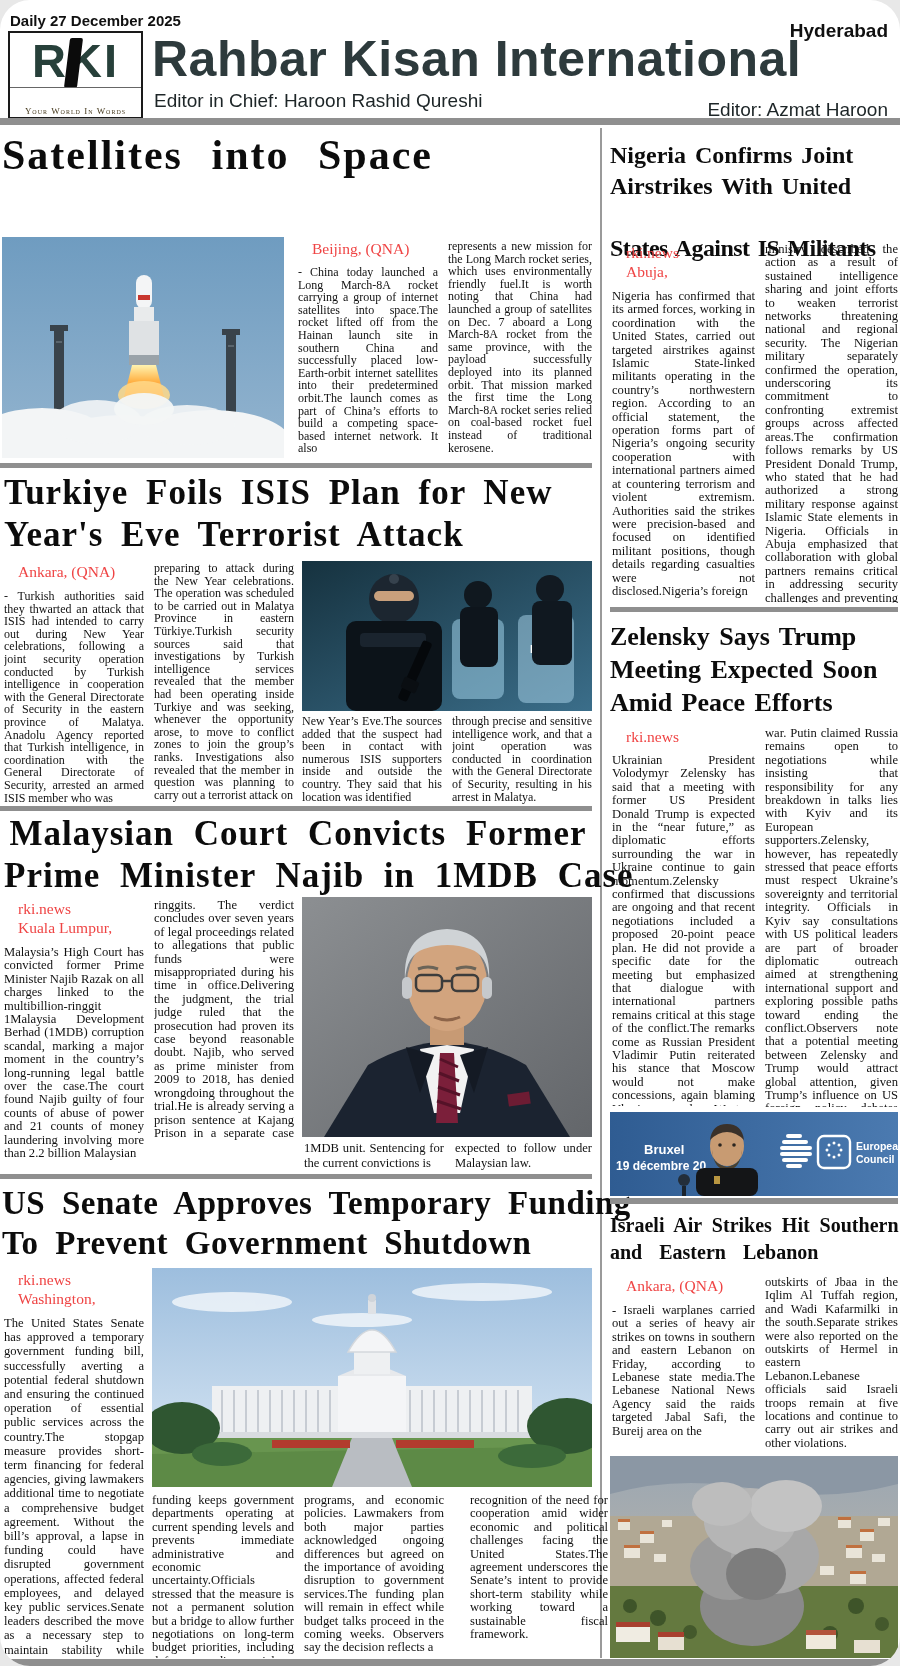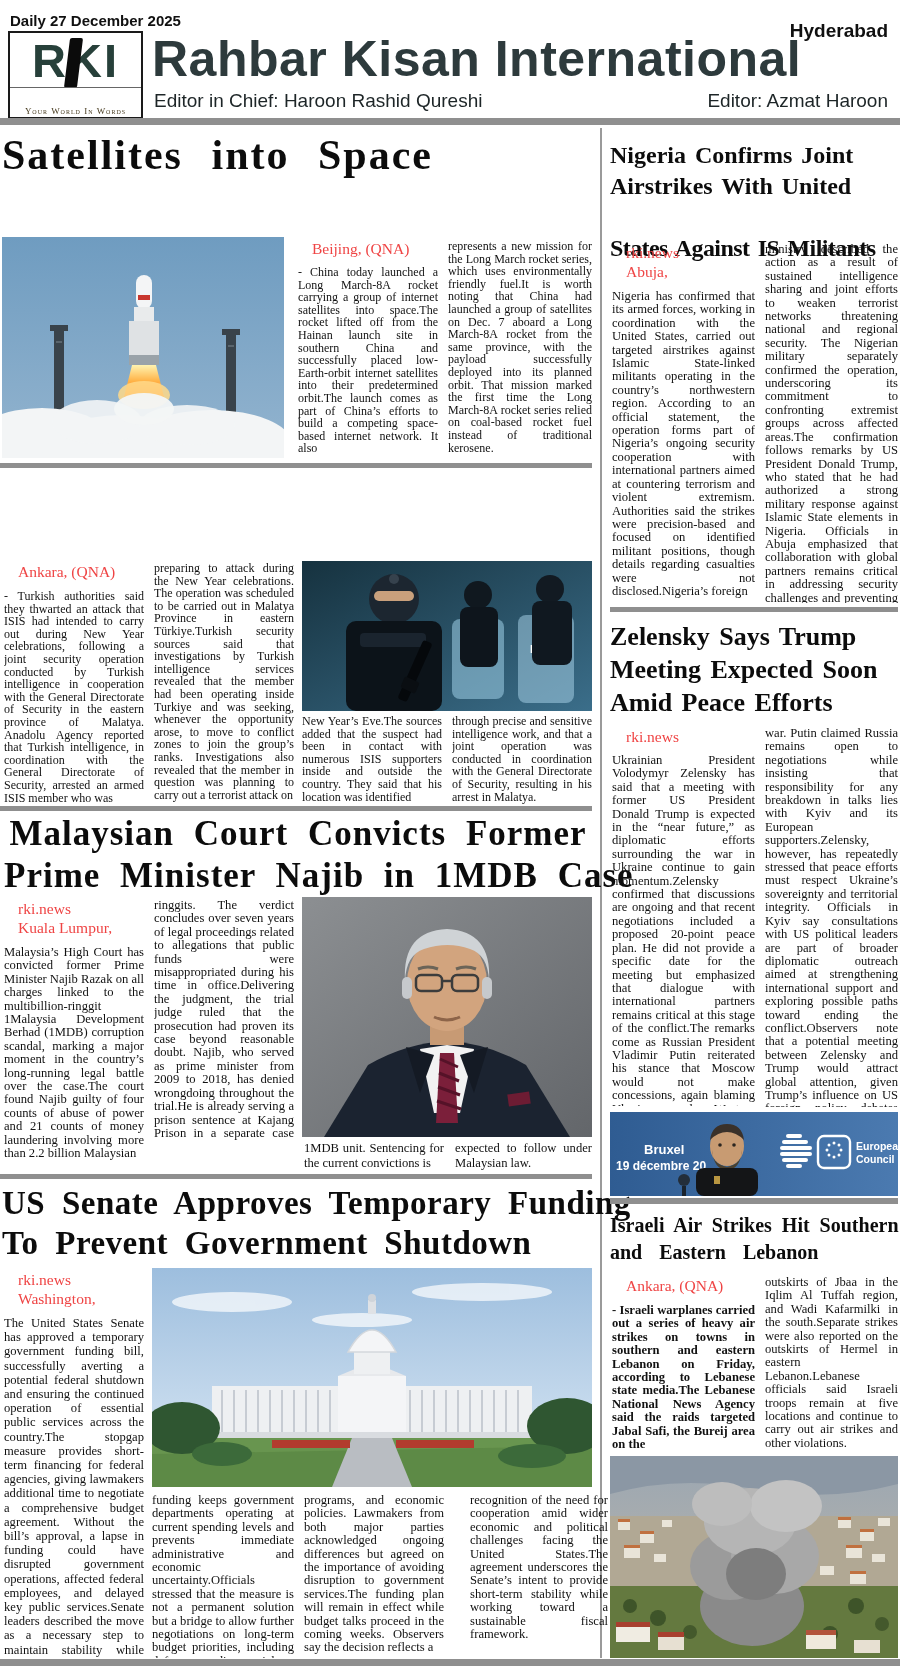--- a/index.html
+++ b/index.html
@@ -1,17 +1,17 @@
 <!DOCTYPE html>
 <html><head>
 <meta charset="utf-8">
 <style>
   html,body{margin:0;padding:0;background:#e8e8e8;}
   .page{position:relative;width:900px;height:1666px;background:#ffffff;margin:0 auto;
-        font-family:"Liberation Serif",serif;color:#111;overflow:hidden;}
+        font-family:"Liberation Serif",serif;color:#111;overflow:hidden;border-radius:30px;}
   .abs{position:absolute;}
   .rule{position:absolute;background:#8f8f8f;}
   .vrule{position:absolute;background:#9a9a9a;}
   
   .date-label{font-family:"Liberation Sans",sans-serif;font-size:15px;font-weight:bold;color:#101010;}
   .city-label{font-family:"Liberation Sans",sans-serif;font-size:19px;font-weight:bold;color:#101010;}
   .logo-box{border:2px solid #1a1a1a;background:#fff;}
   .logo-rki{font-family:"Liberation Sans",sans-serif;font-weight:700;font-size:47px;letter-spacing:2px;
             color:#27403a;text-align:center;line-height:56px;}
   .logo-nib{position:absolute;left:57px;top:5px;width:13px;height:50px;background:#0b0b0b;
@@ -45,21 +45,21 @@
   <div class="abs city-label" style="right:12px;top:20px;">Hyderabad</div>
 
   <div class="abs logo-box" style="left:8px;top:31px;width:131px;height:84px;">
     <div class="logo-rki">RKI</div>
     <div class="logo-nib"></div>
     <div class="logo-tagline">Your World In Words</div>
   </div>
 
   <div class="abs paper-title" style="left:152px;top:30px;">Rahbar Kisan International</div>
   <div class="abs editor-line" style="left:154px;top:90px;">Editor in Chief: Haroon Rashid Qureshi</div>
-  <div class="abs editor-line" style="right:12px;top:90px;">Editor: Azmat Haroon</div>
+  <div class="abs editor-line" style="right:12px;top:99px;">Editor: Azmat Haroon</div>
 
   <div class="rule" style="left:0;top:118px;width:900px;height:7px;"></div>
   <div class="vrule" style="left:600px;top:128px;width:2px;height:1530px;"></div>
 
   <div class="abs" style="left:2px;top:133px;width:590px;">
     <div class="hl hl-xl">Satellites into Space</div>
   </div>
 
   <div class="abs photo" style="left:2px;top:237px;width:282px;height:221px;">
     <svg width="282" height="221" viewBox="0 0 282 221">
@@ -102,20 +102,24 @@
       </g>
     </svg>
   </div>
 
   <div class="abs dateline" style="left:312px;top:239px;">Beijing, (QNA)</div>
   <div class="abs bodycol tight" style="left:298px;top:266px;width:140px;height:198px;">- China today launched a Long March-8A rocket carrying a group of internet satellites into space.The rocket lifted off from the Hainan launch site in southern China and successfully placed low-Earth-orbit internet satellites into their predetermined orbit.The launch comes as part of China’s efforts to build a competing space-based internet network. It also</div>
   <div class="abs bodycol tight" style="left:448px;top:240px;width:144px;height:220px;">represents a new mission for the Long March rocket series, which uses environmentally friendly fuel.It is worth noting that China had launched a group of satellites on Dec. 7 aboard a Long March-8A rocket from the same province, with the payload successfully deployed into its planned orbit. That mission marked the first time the Long March-8A rocket series relied on coal-based rocket fuel instead of traditional kerosene.</div>
 
   <div class="rule" style="left:0;top:463px;width:592px;height:5px;"></div>
 
+  <div class="abs" style="left:4px;top:472px;width:588px;">
+    <div class="hl hl-lg">Turkiye Foils ISIS Plan for New</div>
+    <div class="hl hl-lg">Year's Eve Terrorist Attack</div>
+  </div>
 
   <div class="abs dateline" style="left:18px;top:562px;">Ankara, (QNA)</div>
   <div class="abs bodycol tight" style="left:4px;top:590px;width:140px;height:214px;">- Turkish authorities said they thwarted an attack that ISIS had intended to carry out during New Year celebrations, following a joint security operation conducted by Turkish intelligence in cooperation with the General Directorate of Security in the eastern province of Malatya. Anadolu Agency reported that Turkish intelligence, in coordination with the General Directorate of Security, arrested an armed ISIS member who was</div>
   <div class="abs bodycol tight" style="left:154px;top:562px;width:140px;height:242px;">preparing to attack during the New Year celebrations. The operation was scheduled to be carried out in Malatya Province in eastern Türkiye.Turkish security sources said that investigations by Turkish intelligence services revealed that the member had been operating inside Turkiye and was seeking, whenever the opportunity arose, to move to conflict zones to join the group’s ranks. Investigations also revealed that the member in question was planning to carry out a terrorist attack on</div>
 
   <div class="abs photo" style="left:302px;top:561px;width:290px;height:150px;">
     <svg width="290" height="150" viewBox="0 0 290 150">
       <defs>
         <linearGradient id="pol" x1="0" y1="0" x2="1" y2="1">
           <stop offset="0" stop-color="#16323f"></stop>
@@ -341,21 +345,21 @@
       </g>
     </svg>
   </div>
   <div class="rule" style="left:610px;top:1198px;width:288px;height:6px;"></div>
 
   <div class="abs" style="left:610px;top:1212px;width:290px;">
     <div class="hl hl-ri">Israeli Air Strikes Hit Southern</div>
     <div class="hl hl-ri" style="word-spacing:12px;">and Eastern Lebanon</div>
   </div>
   <div class="abs dateline" style="left:626px;top:1276px;">Ankara, (QNA)</div>
-  <div class="abs bodycol" style="left:612px;top:1304px;width:143px;height:146px;font-weight:bold;">- Israeli warplanes carried out a series of heavy air strikes on towns in southern and eastern Lebanon on Friday, according to Lebanese state media.The Lebanese National News Agency said the raids targeted Jabal Safi, the Bureij area on the</div>
+  <div class="abs bodycol" style="left:612px;top:1304px;width:143px;height:146px;">- Israeli warplanes carried out a series of heavy air strikes on towns in southern and eastern Lebanon on Friday, according to Lebanese state media.The Lebanese National News Agency said the raids targeted Jabal Safi, the Bureij area on the</div>
   <div class="abs bodycol" style="left:765px;top:1276px;width:133px;height:176px;">outskirts of Jbaa in the Iqlim Al Tuffah region, and Wadi Kafarmilki in the south.Separate strikes were also reported on the outskirts of Hermel in eastern Lebanon.Lebanese officials said Israeli troops remain at five locations and continue to carry out air strikes and other violations.</div>
 
   <div class="abs photo" style="left:610px;top:1456px;width:288px;height:202px;">
     <svg width="288" height="202" viewBox="0 0 288 202">
       <defs>
         <linearGradient id="haze" x1="0" y1="0" x2="0" y2="1">
           <stop offset="0" stop-color="#9aa6b2"></stop>
             <stop offset="1" stop-color="#c2b9a8"></stop>
         </linearGradient>
       </defs>

